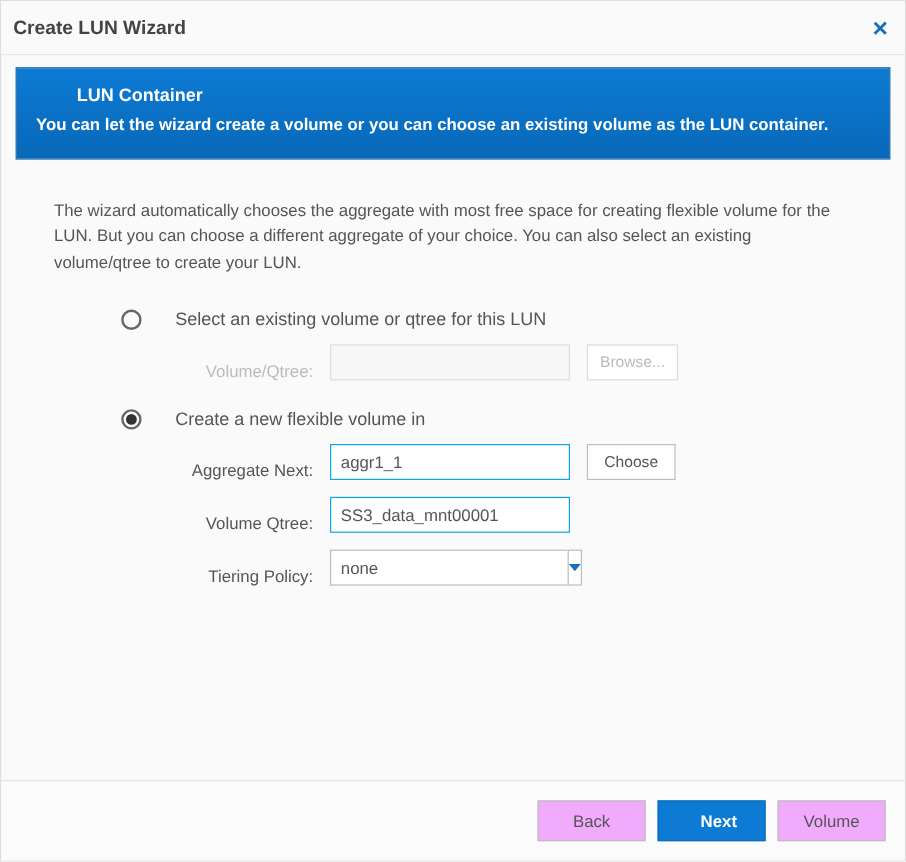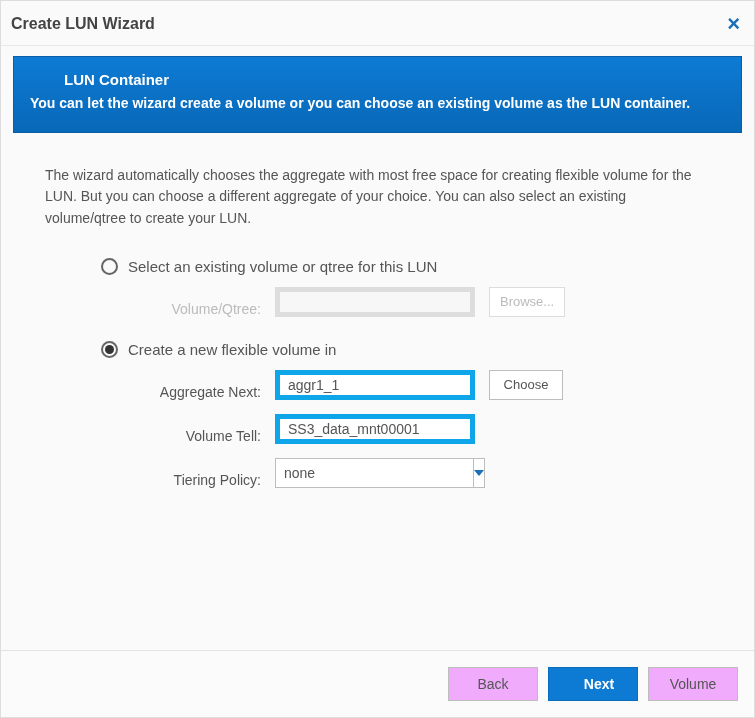--- a/index.html
+++ b/index.html
@@ -63,21 +63,21 @@
       color: #555;
     }
     .intro {
       font-size: 14px;
       line-height: 1.55;
       color: #555;
       margin-bottom: 28px;
     }
     .option-row {
       display: flex;
-      gap: 10px;
+      gap: 28px;
       margin-bottom: 12px;
       font-size: 15px;
       color: #555;
     }
     .radio {
       width: 17px;
       height: 17px;
       border: 2px solid #666;
       border-radius: 50%;
       display: inline-flex;
@@ -107,21 +107,21 @@
     .field-label {
       width: 130px;
       text-align: right;
       font-size: 14px;
       color: #555;
     }
     .field-label.disabled { color: #bbb; }
     .text-input {
       width: 200px;
       height: 30px;
-      border: 5px solid #0ea5e9;
+      border: 1px solid #0ea5e9;
       background: #fff;
       padding: 0 8px;
       font-size: 14px;
       color: #555;
       font-family: inherit;
     }
     .text-input.disabled {
       background: #f7f7f7;
       border-color: #ddd;
       color: #bbb;
@@ -245,21 +245,21 @@
         <span class="radio selected"></span>
         <span>Create a new flexible volume in</span>
       </div>
       <div class="sub-form">
         <div class="field-row">
           <div class="field-label">Aggregate Next:</div>
           <input class="text-input" value="aggr1_1" style="">
           <button class="btn-small">Choose</button>
         </div>
         <div class="field-row">
-          <div class="field-label">Volume Tell:</div>
+          <div class="field-label">Volume Qtree:</div>
           <input class="text-input" value="SS3_data_mnt00001" style="">
         </div>
         <div class="field-row">
           <div class="field-label">Tiering Policy:</div>
           <div class="dropdown">
             <input class="dropdown-input" value="none" style="">
             <div class="dropdown-btn">
               <span class="chevron-down"></span>
             </div>
           </div>

